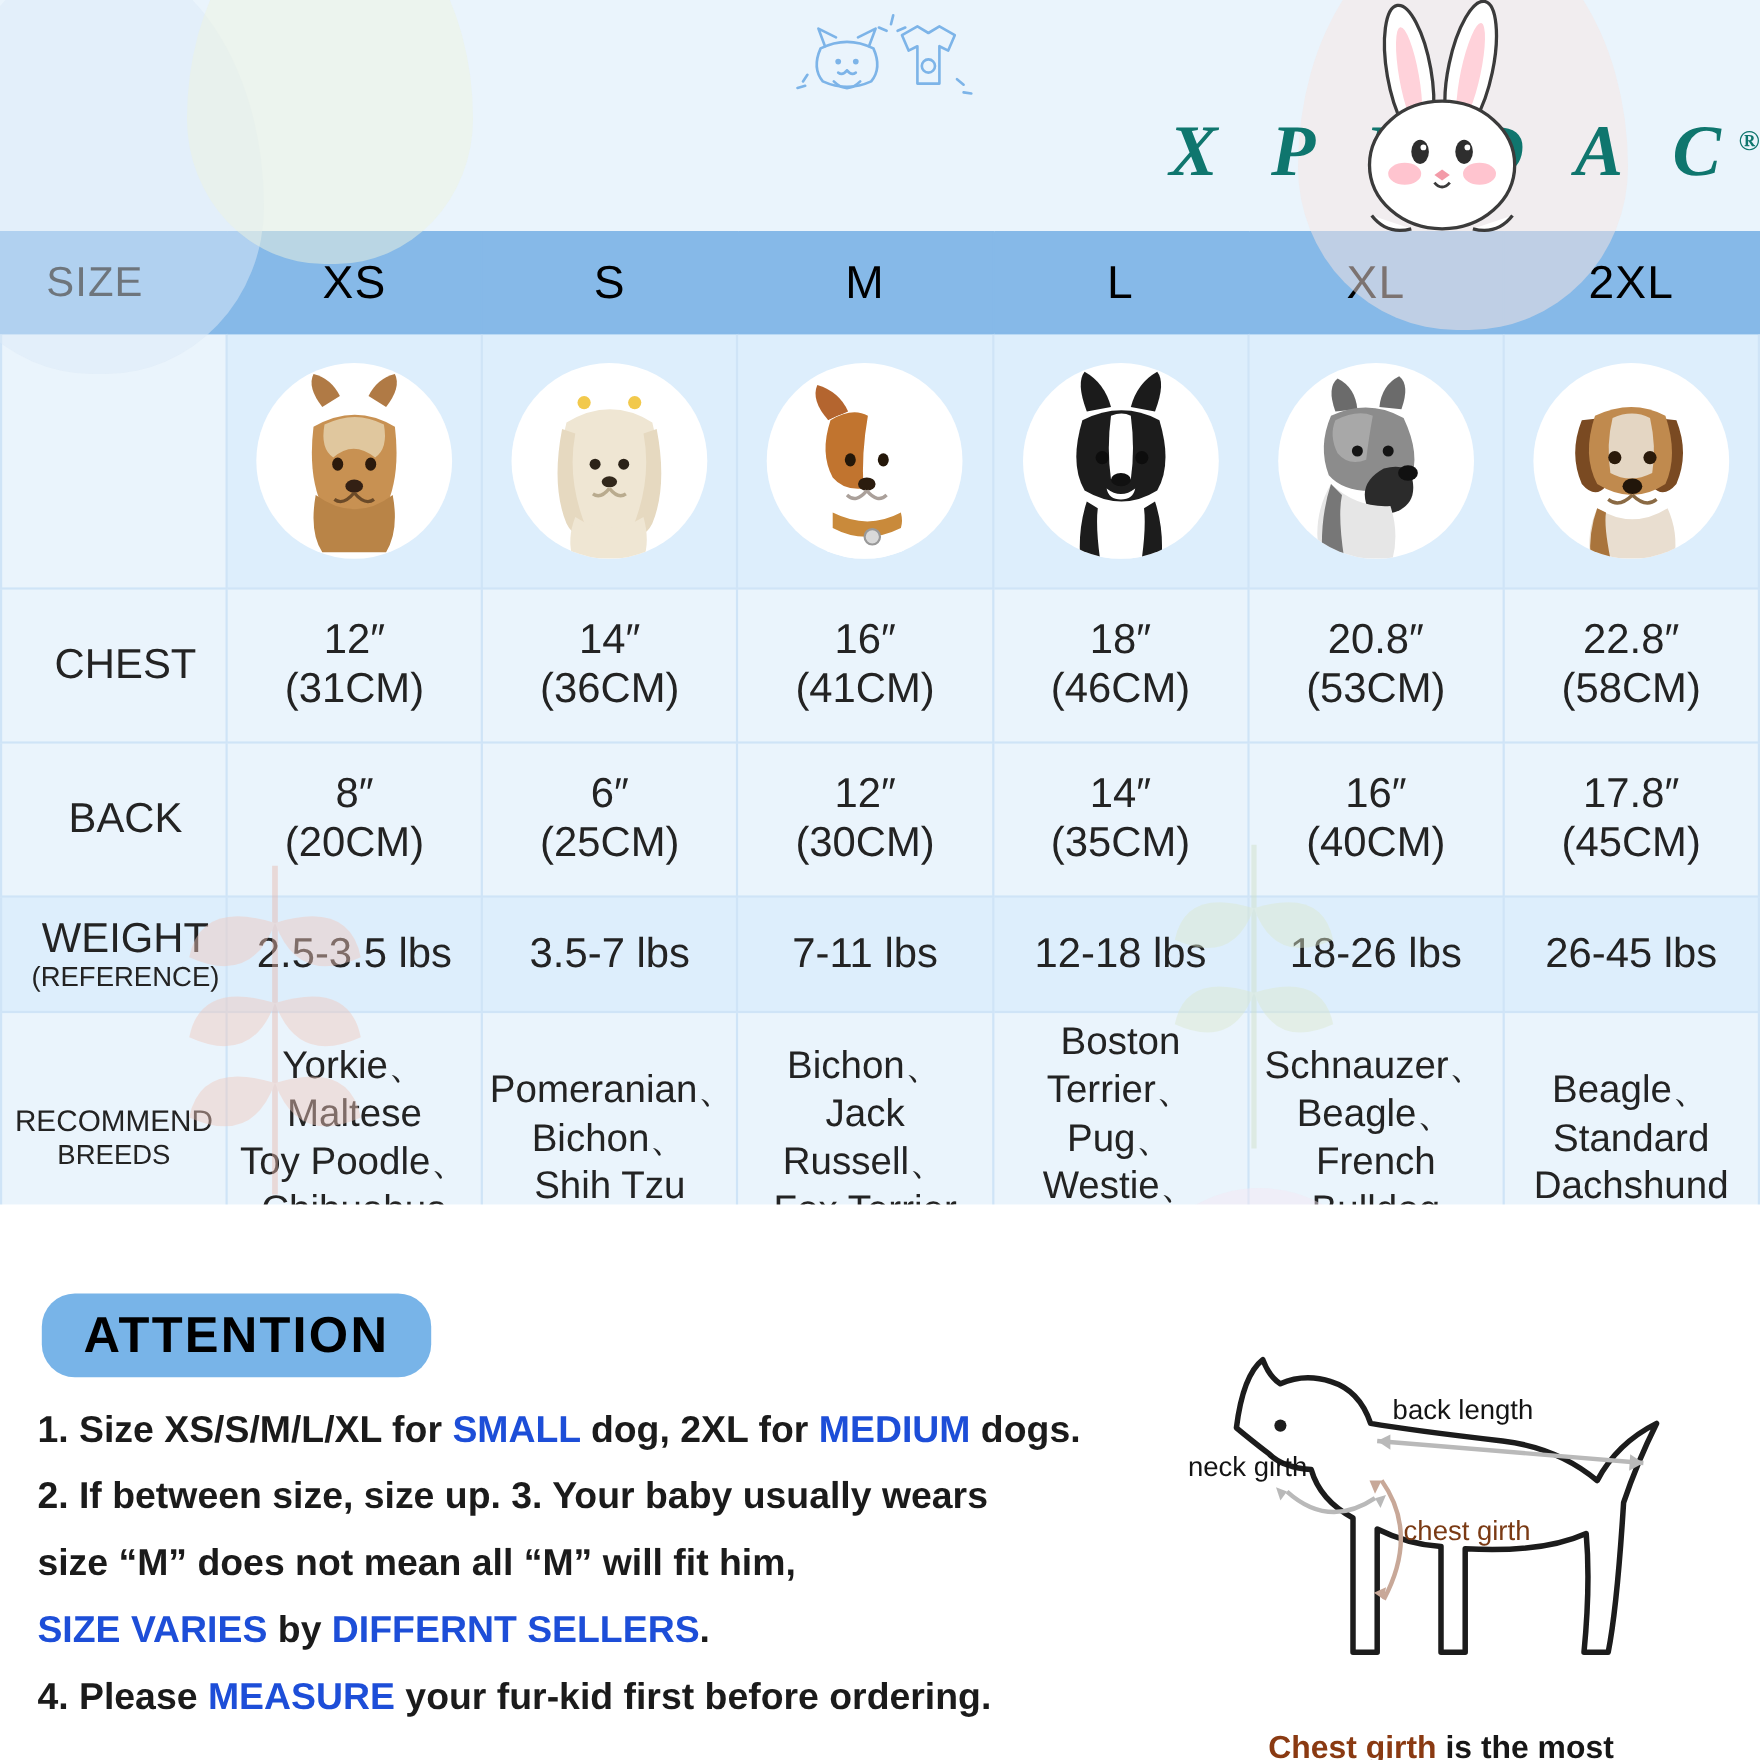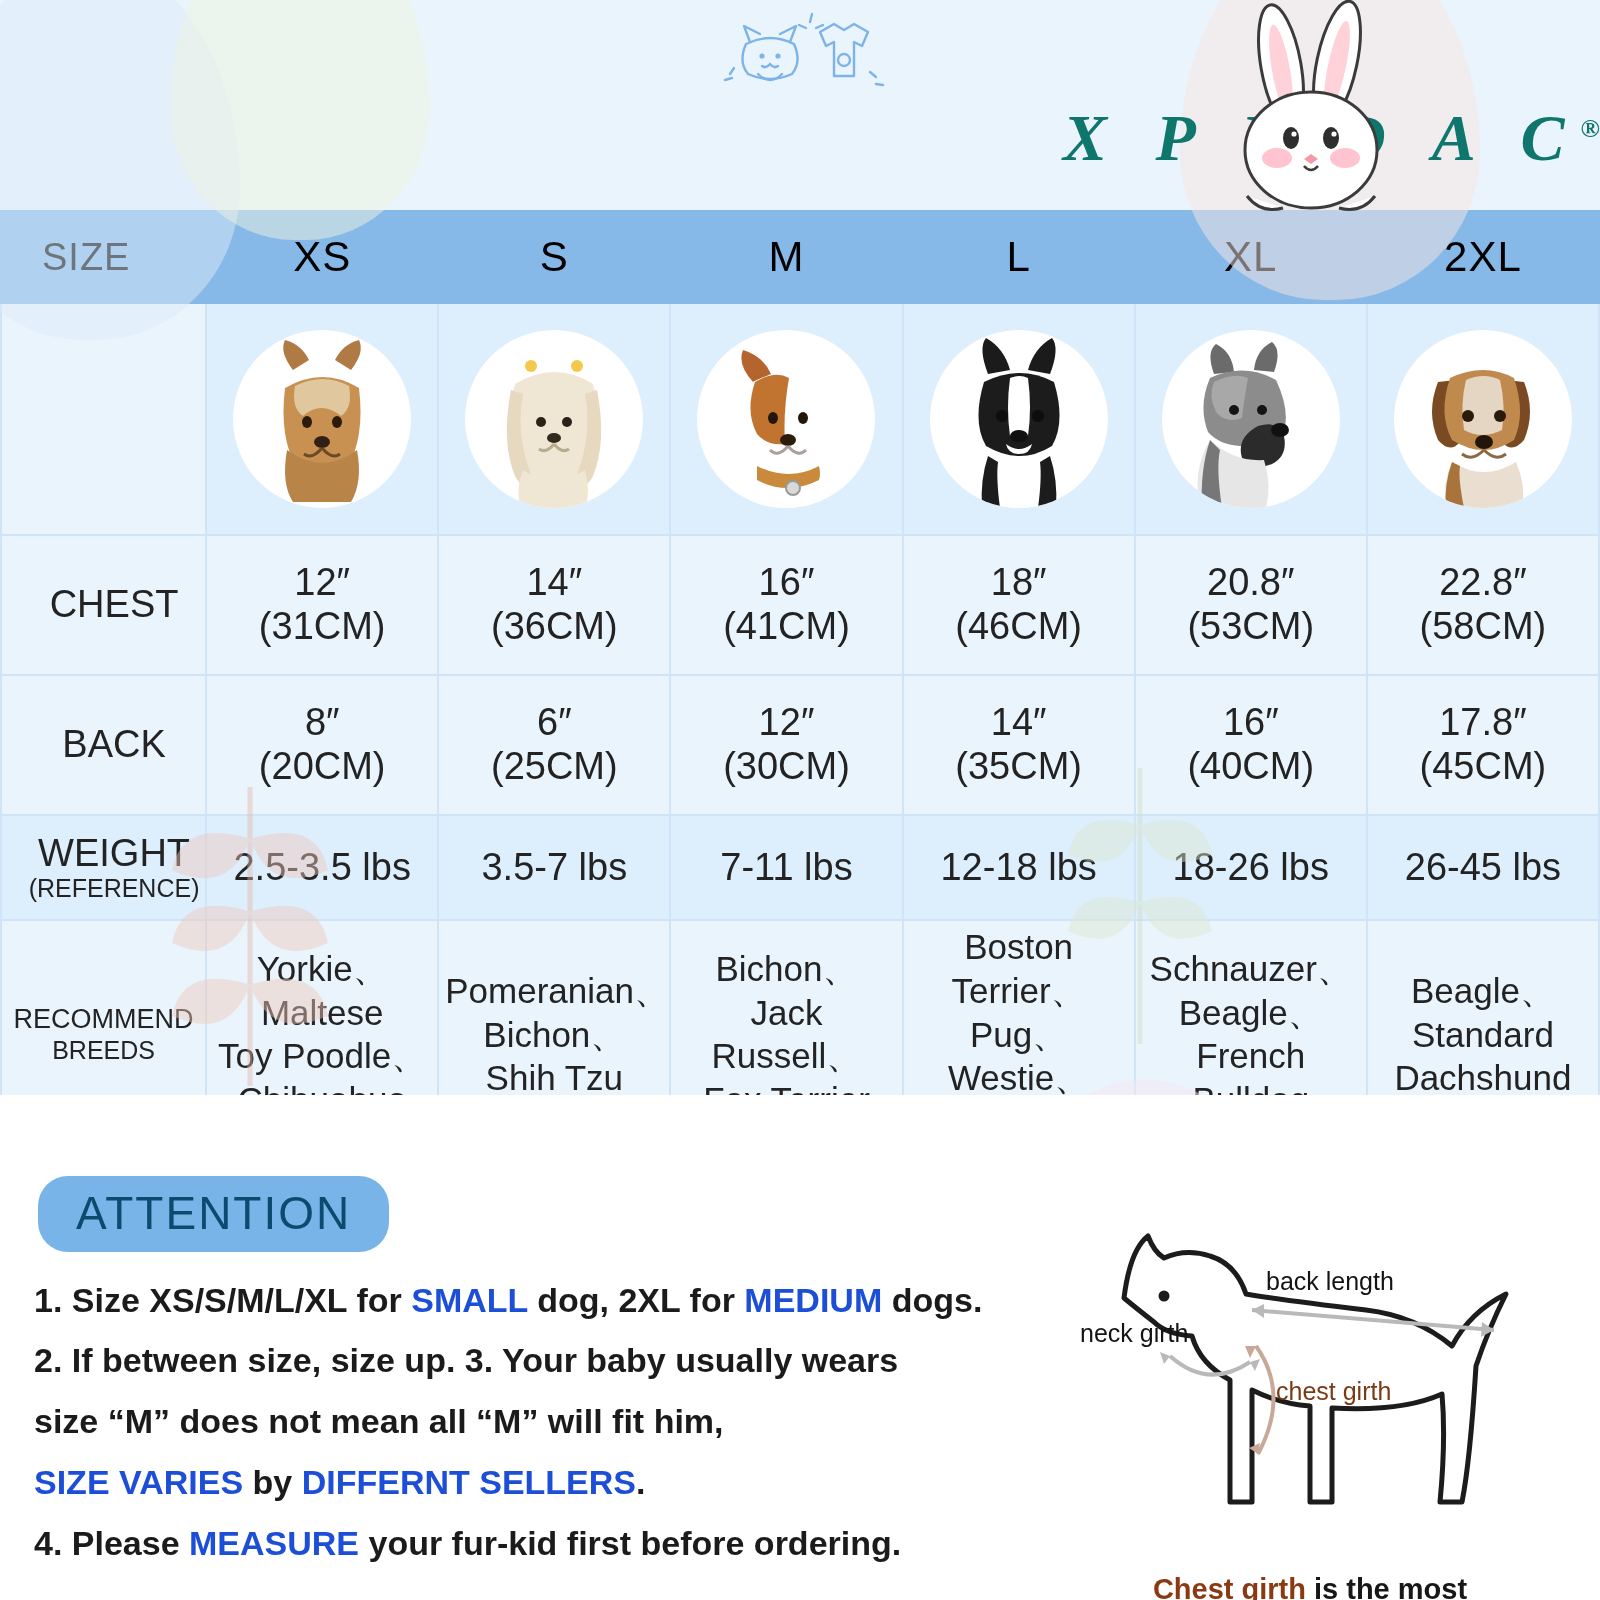--- a/index.html
+++ b/index.html
@@ -121,23 +121,23 @@
   
   .attention-wrap {
     position: relative;
     padding: 26px 0 0 0;
     height: 500px;
   }
   .attention-badge {
     display: inline-block;
     margin-left: 38px;
     background: #78b4e8;
-    color: #0c4a6e;
+    color: #000000;
     font-size: 46px;
-    font-weight: normal;
+    font-weight: bold;
     letter-spacing: 2px;
     padding: 10px 38px 12px 38px;
     border-radius: 30px;
   }
   .notes {
     margin: 22px 0 0 34px;
     width: 1060px;
     font-size: 34px;
     line-height: 1.55;
     color: #1b1b1b;

